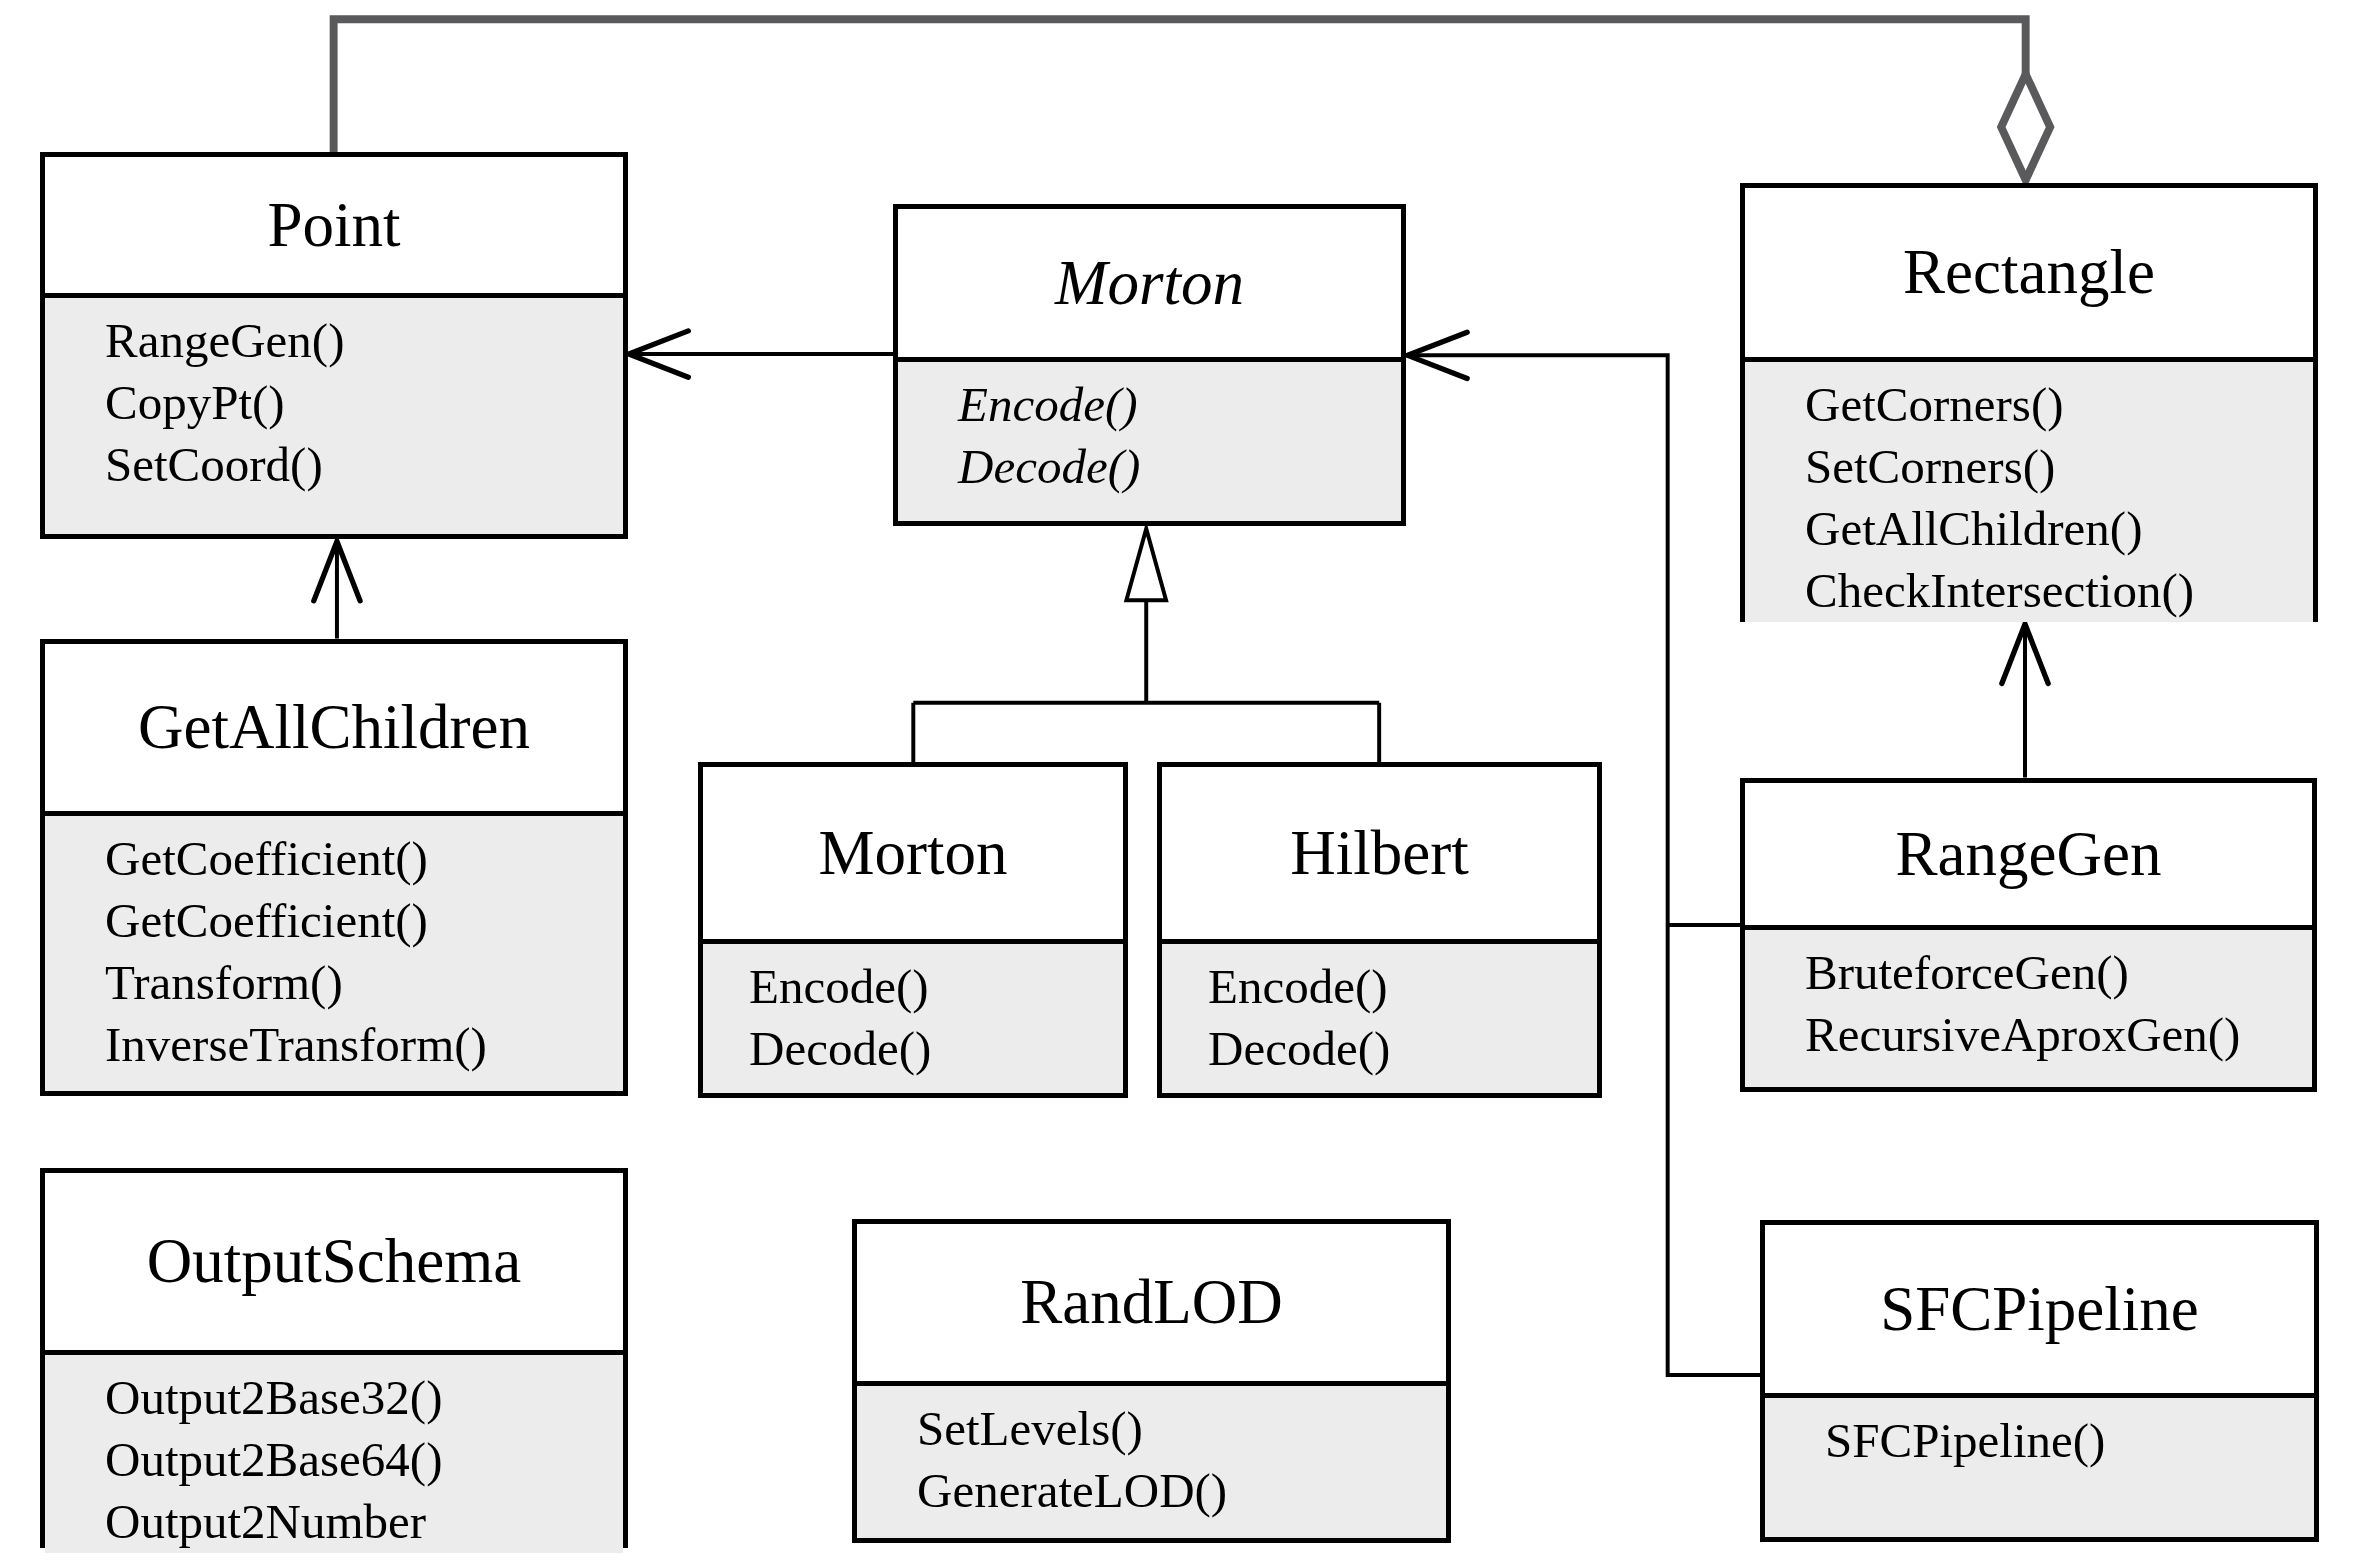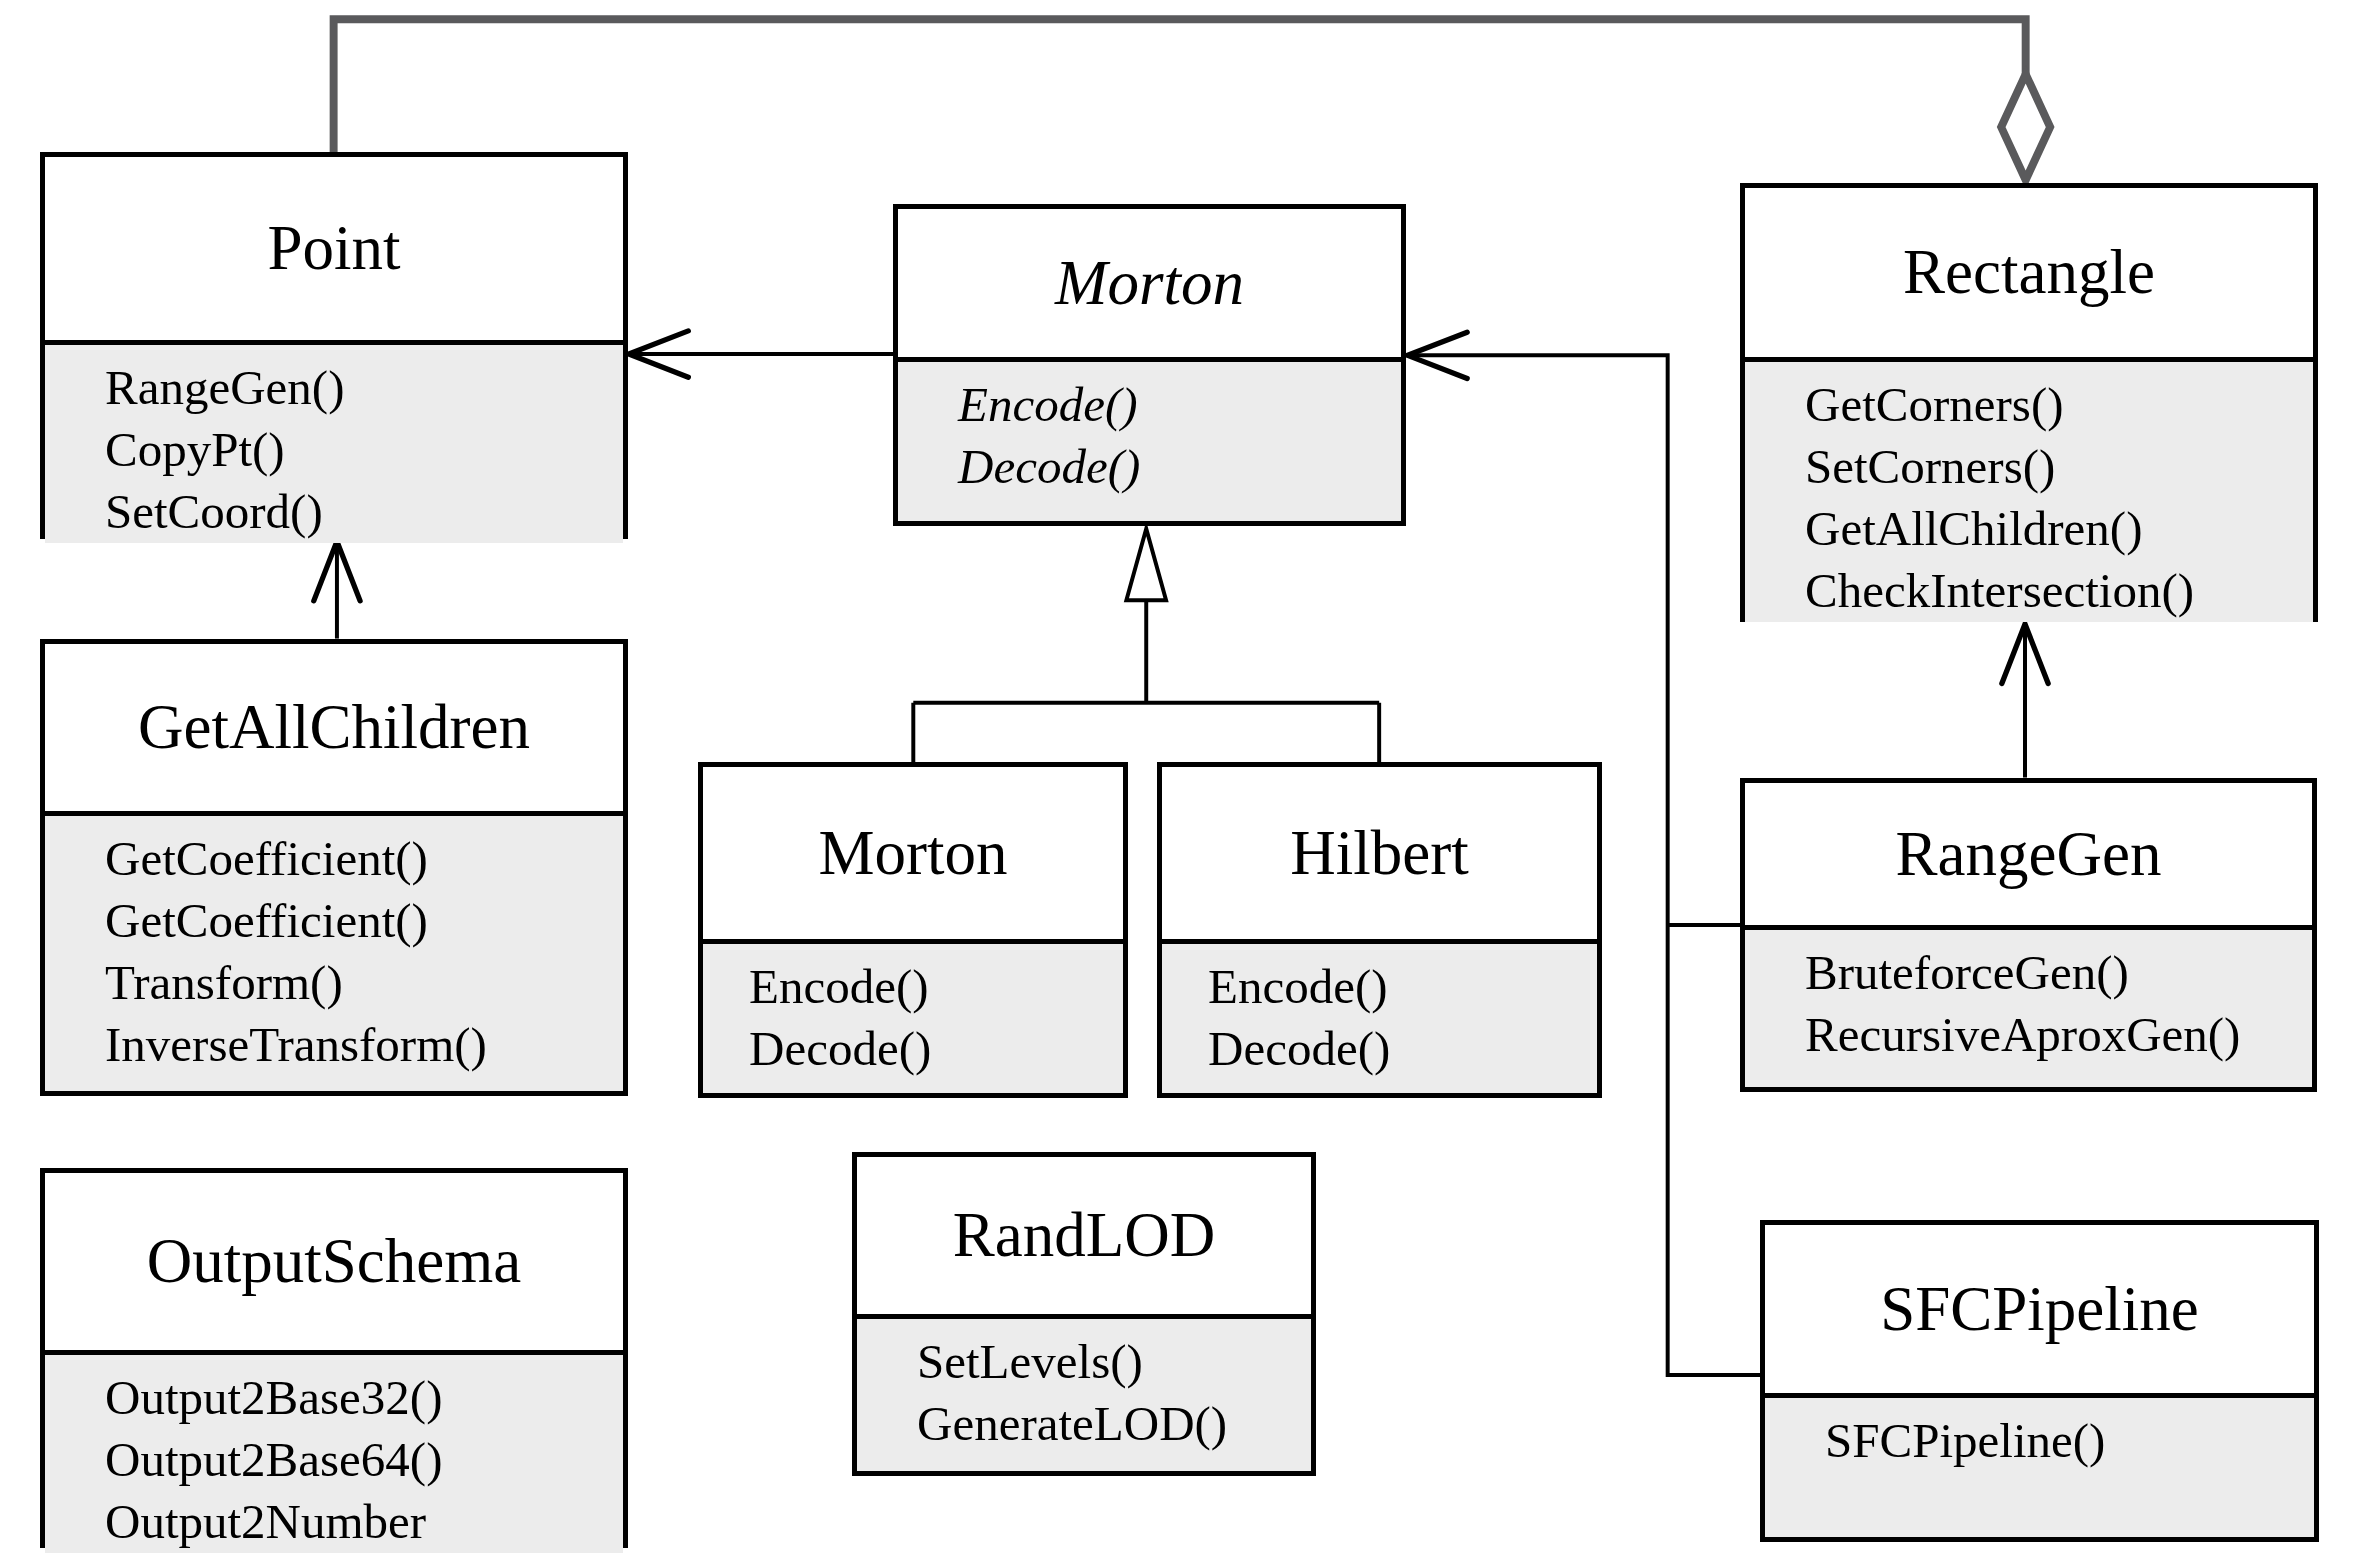--- a/index.html
+++ b/index.html
@@ -85,21 +85,21 @@
       <polyline class="head" points="474,908 509,818 544,908"></polyline>
     </g>
 
     <g>
       <line class="ln" x1="3060" y1="1175" x2="3060" y2="942"></line>
       <polyline class="head" points="3025,1033 3060,943 3095,1033"></polyline>
     </g>
   </svg>
 
   <div class="uml-class" style="left:40px;top:152px;width:588px;height:387px">
-    <div class="uml-title" style="height:183px">Point</div>
+    <div class="uml-title" style="height:136px">Point</div>
     <div class="uml-methods">
       <div class="uml-method">RangeGen()</div>
       <div class="uml-method">CopyPt()</div>
       <div class="uml-method">SetCoord()</div>
     </div>
   </div>
 
   <div class="uml-class abstract" style="left:893px;top:204px;width:513px;height:322px">
     <div class="uml-title" style="height:148px">Morton</div>
     <div class="uml-methods">
@@ -154,21 +154,21 @@
 
   <div class="uml-class" style="left:40px;top:1168px;width:588px;height:380px">
     <div class="uml-title" style="height:177px">OutputSchema</div>
     <div class="uml-methods">
       <div class="uml-method">Output2Base32()</div>
       <div class="uml-method">Output2Base64()</div>
       <div class="uml-method">Output2Number</div>
     </div>
   </div>
 
-  <div class="uml-class" style="left:852px;top:1152px;width:464px;height:324px">
+  <div class="uml-class" style="left:852px;top:1219px;width:599px;height:324px">
     <div class="uml-title" style="height:157px">RandLOD</div>
     <div class="uml-methods">
       <div class="uml-method">SetLevels()</div>
       <div class="uml-method">GenerateLOD()</div>
     </div>
   </div>
 
   <div class="uml-class" style="left:1760px;top:1220px;width:559px;height:322px">
     <div class="uml-title" style="height:168px">SFCPipeline</div>
     <div class="uml-methods">

